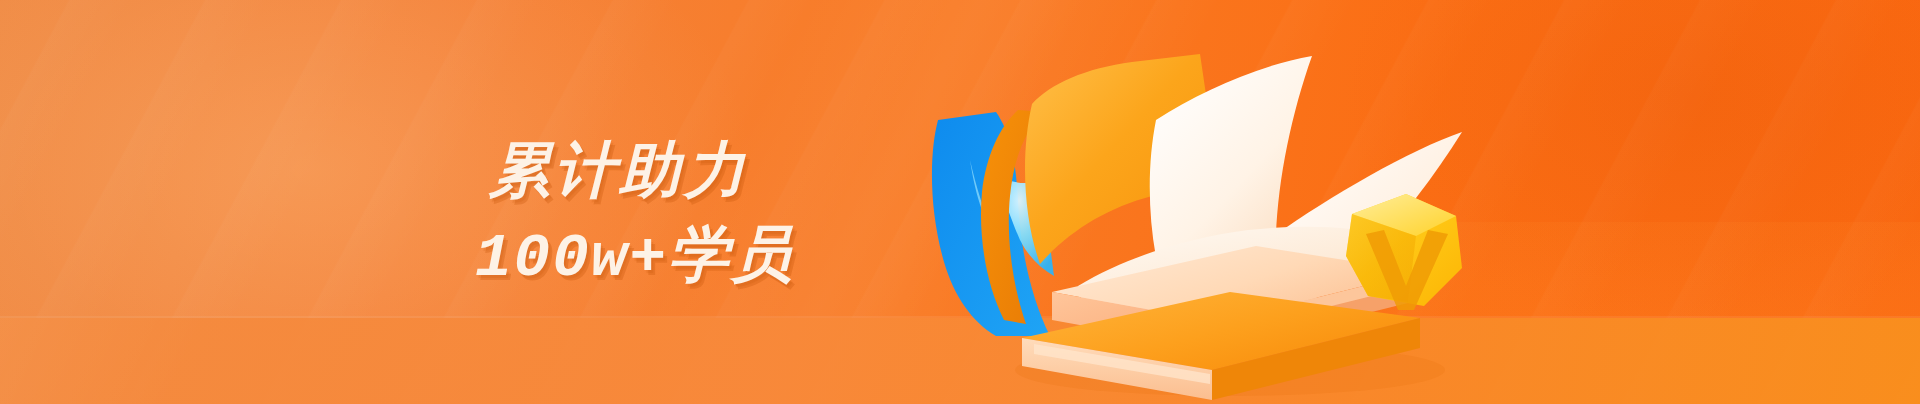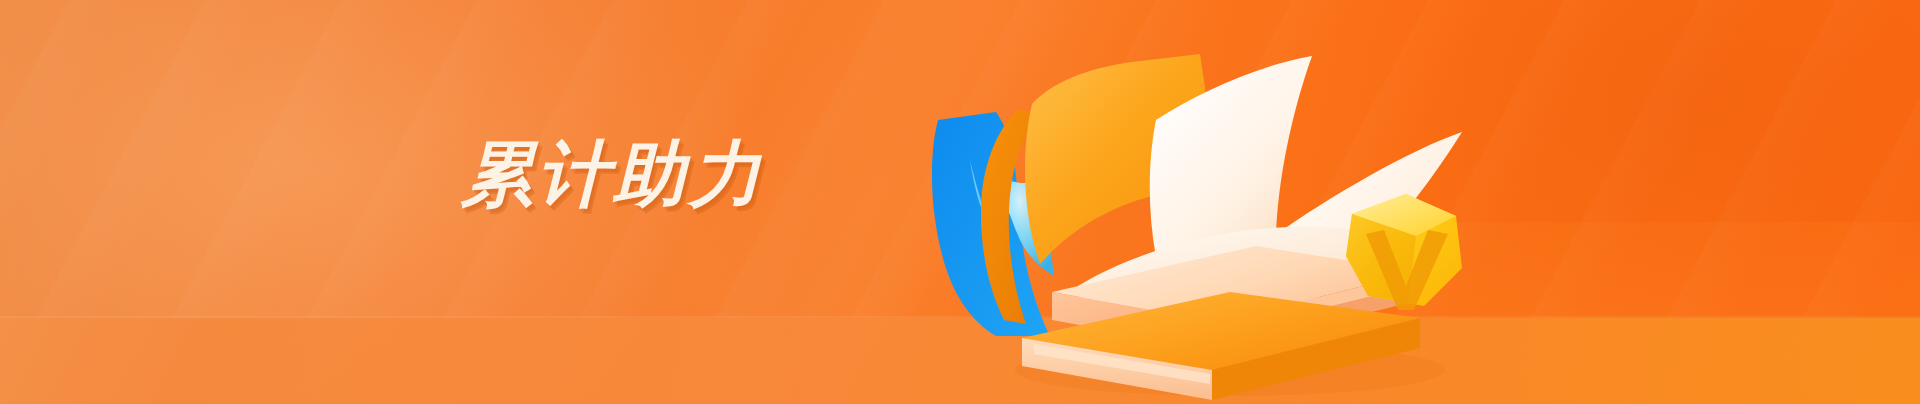--- a/index.html
+++ b/index.html
@@ -85,31 +85,32 @@
     border-right:13px solid transparent;
     border-top:16px solid #FA6A09;
     opacity:.95;
   }
 
   .headline{
     position:absolute;left:447px;top:133px;
     width:520px;
   }
   .hl-line{
-    font-family:Liberation Serif, serif;
+    font-family:Liberation Mono, monospace;
     font-style:italic;
     font-weight:bold;
     color:#FDF2E6;
-    font-size:72px;
+    font-size:61px;
     line-height:84px;
     letter-spacing:4px;
     white-space:nowrap;
     text-shadow:
       4px 5px 0 rgba(200,85,10,0.30),
       2px 3px 1px rgba(200,85,10,0.22);
+    margin-left: 28px;
   }
   .hl-line.l1{padding-left:14px;}
   .hl-line.l2{padding-left:0px;letter-spacing:2px;}
 
   
   .art{
     position:absolute;left:900px;top:0;width:620px;height:404px;
   }
   .art svg{display:block;width:620px;height:404px;}
 </style>
@@ -125,20 +126,21 @@
   <div class="right-band"></div>
   <div class="floor-edge"></div>
   <div class="floor"></div>
   <div class="floor-wedge"></div>
 
   <div class="content">
 
 
     <div class="headline">
       <div class="hl-line l1">累计助力</div>
+      <div class="hl-line l2">100w+学员</div>
     </div>
 
   </div>
 
   <div class="art">
     <svg viewBox="0 0 620 404" xmlns="http://www.w3.org/2000/svg">
       <defs>
         <linearGradient id="gCover" x1="0" y1="0" x2="1" y2="1">
           <stop offset="0%" stop-color="#FFC04A"></stop>
           <stop offset="45%" stop-color="#FCA51B"></stop>

